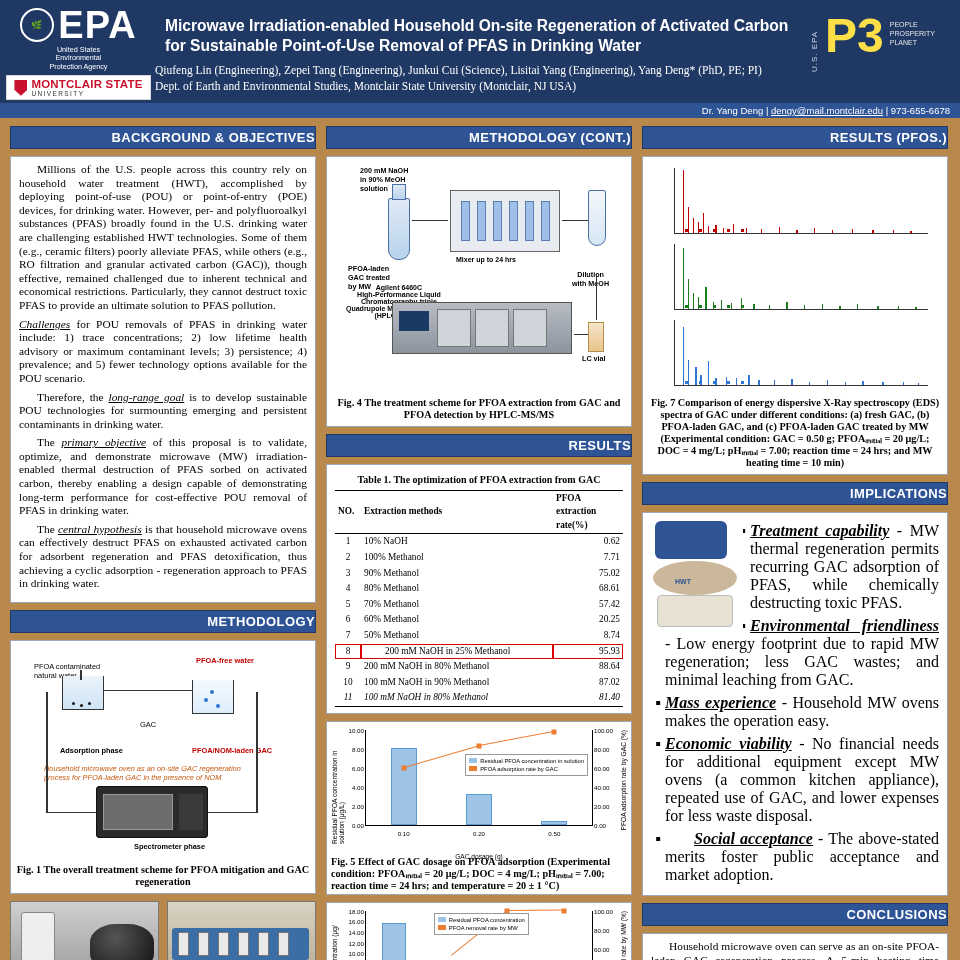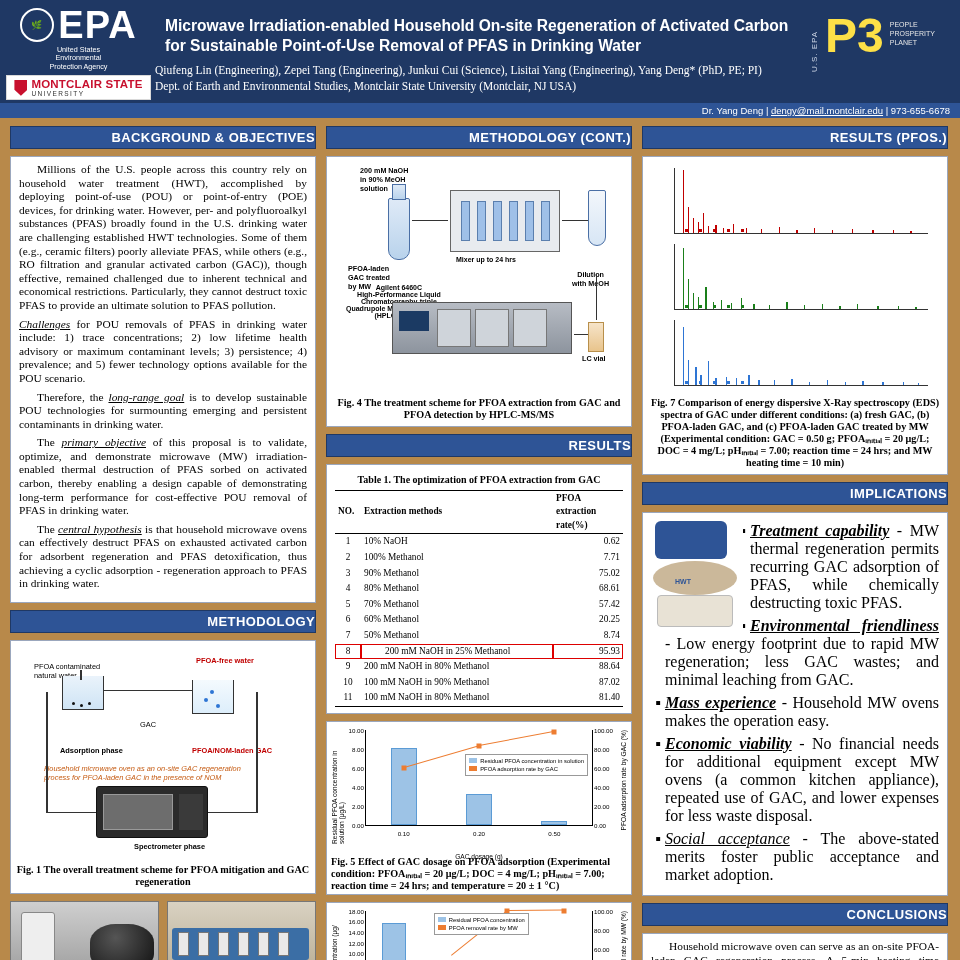--- a/index.html
+++ b/index.html
@@ -175,21 +175,21 @@
     background:#e8ebef; border:1px solid #666;
   }
   .mixer .slot { position:absolute; top:10px; width:9px; height:40px; background:#9fc0e8; border:1px solid #5b7fae; }
   
   table.res {
     width:100%; border-collapse:collapse; font-size:9.3px;
     font-family:"Liberation Serif", serif;
   }
   table.res th, table.res td { padding:1px 3px; }
   table.res thead th { border-top:1.4px solid #000; border-bottom:1px solid #000; font-weight:bold; }
-  table.res tbody tr:last-child td { border-bottom:1.4px solid #000; }
+  table.res tbody tr:last-child td { border-bottom:1.4px solid #000;font-style:italic; }
   table.res td.num { text-align:center; width:26px; }
   table.res td.rate { text-align:right; width:70px; }
   .hl td { outline:1.4px solid #d00; outline-offset:-1px; }
   .tbl-cap { font-weight:bold; font-size:10px; text-align:center; margin:2px 0 3px; }
   
   .chartbox { background:#fff; border:1px solid #9ba7bd; padding:4px 4px 2px; }
   .chart { position:relative; height:118px; }
   .axis-y-label, .axis-y2-label {
     position:absolute; writing-mode:vertical-rl; transform:rotate(180deg);
     font-size:6.6px; font-family:"Liberation Sans", sans-serif; top:4px;
@@ -654,21 +654,21 @@
           <div class="pill" style="left:4px;top:0px;width:72px;height:38px;background:#2e5496;border-radius:6px;"></div>
           <div class="pill" style="left:2px;top:40px;width:84px;height:34px;background:#cbb89a;border-radius:50%;"></div>
           <div class="pill" style="left:6px;top:74px;width:76px;height:32px;background:#e8e2d5;border-radius:4px;border:1px solid #bbb;"></div>
           <div style="position:absolute;left:24px;top:54px;font-family:'Liberation Sans',sans-serif;font-size:7px;font-weight:bold;color:#2e5496;">HWT</div>
         </div>
         <ul class="bul" id="impl-list">
             <li><span class="u" style="font-weight: bold;">Treatment capability</span><span> - MW thermal regeneration permits recurring GAC adsorption of PFAS, while chemically destructing toxic PFAS.</span></li>
             <li><span class="u" style="font-weight: bold;">Environmental friendliness</span><span> - Low energy footprint due to rapid MW regeneration; less GAC wastes; and minimal leaching from GAC.</span></li>
             <li><span class="u" style="font-weight: bold;">Mass experience</span><span> - Household MW ovens makes the operation easy.</span></li>
             <li><span class="u" style="font-weight: bold;">Economic viability</span><span> - No financial needs for additional equipment except MW ovens (a common kitchen appliance), repeated use of GAC, and lower expenses for less waste disposal.</span></li>
-            <li><span class="u" style="font-weight: normal;">Social acceptance</span><span> - The above-stated merits foster public acceptance and market adoption.</span></li>
+            <li><span class="u" style="font-weight: bold; margin-left: 29px;">Social acceptance</span><span> - The above-stated merits foster public acceptance and market adoption.</span></li>
           </ul>
       </div>
 
       <div class="sect-head">CONCLUSIONS</div>
       <div class="panel">
         <p>Household microwave oven can serve as an on-site PFOA-laden GAC regeneration process. A 5-min heating time achieved a remarkable 99.48% removal rate of PFOA, while extending the heating time to 10 min resulted in a complete elimination of PFOA.</p>
       </div>
 
       <div class="sect-head">FUTURE WORK</div>
       <div class="panel">

